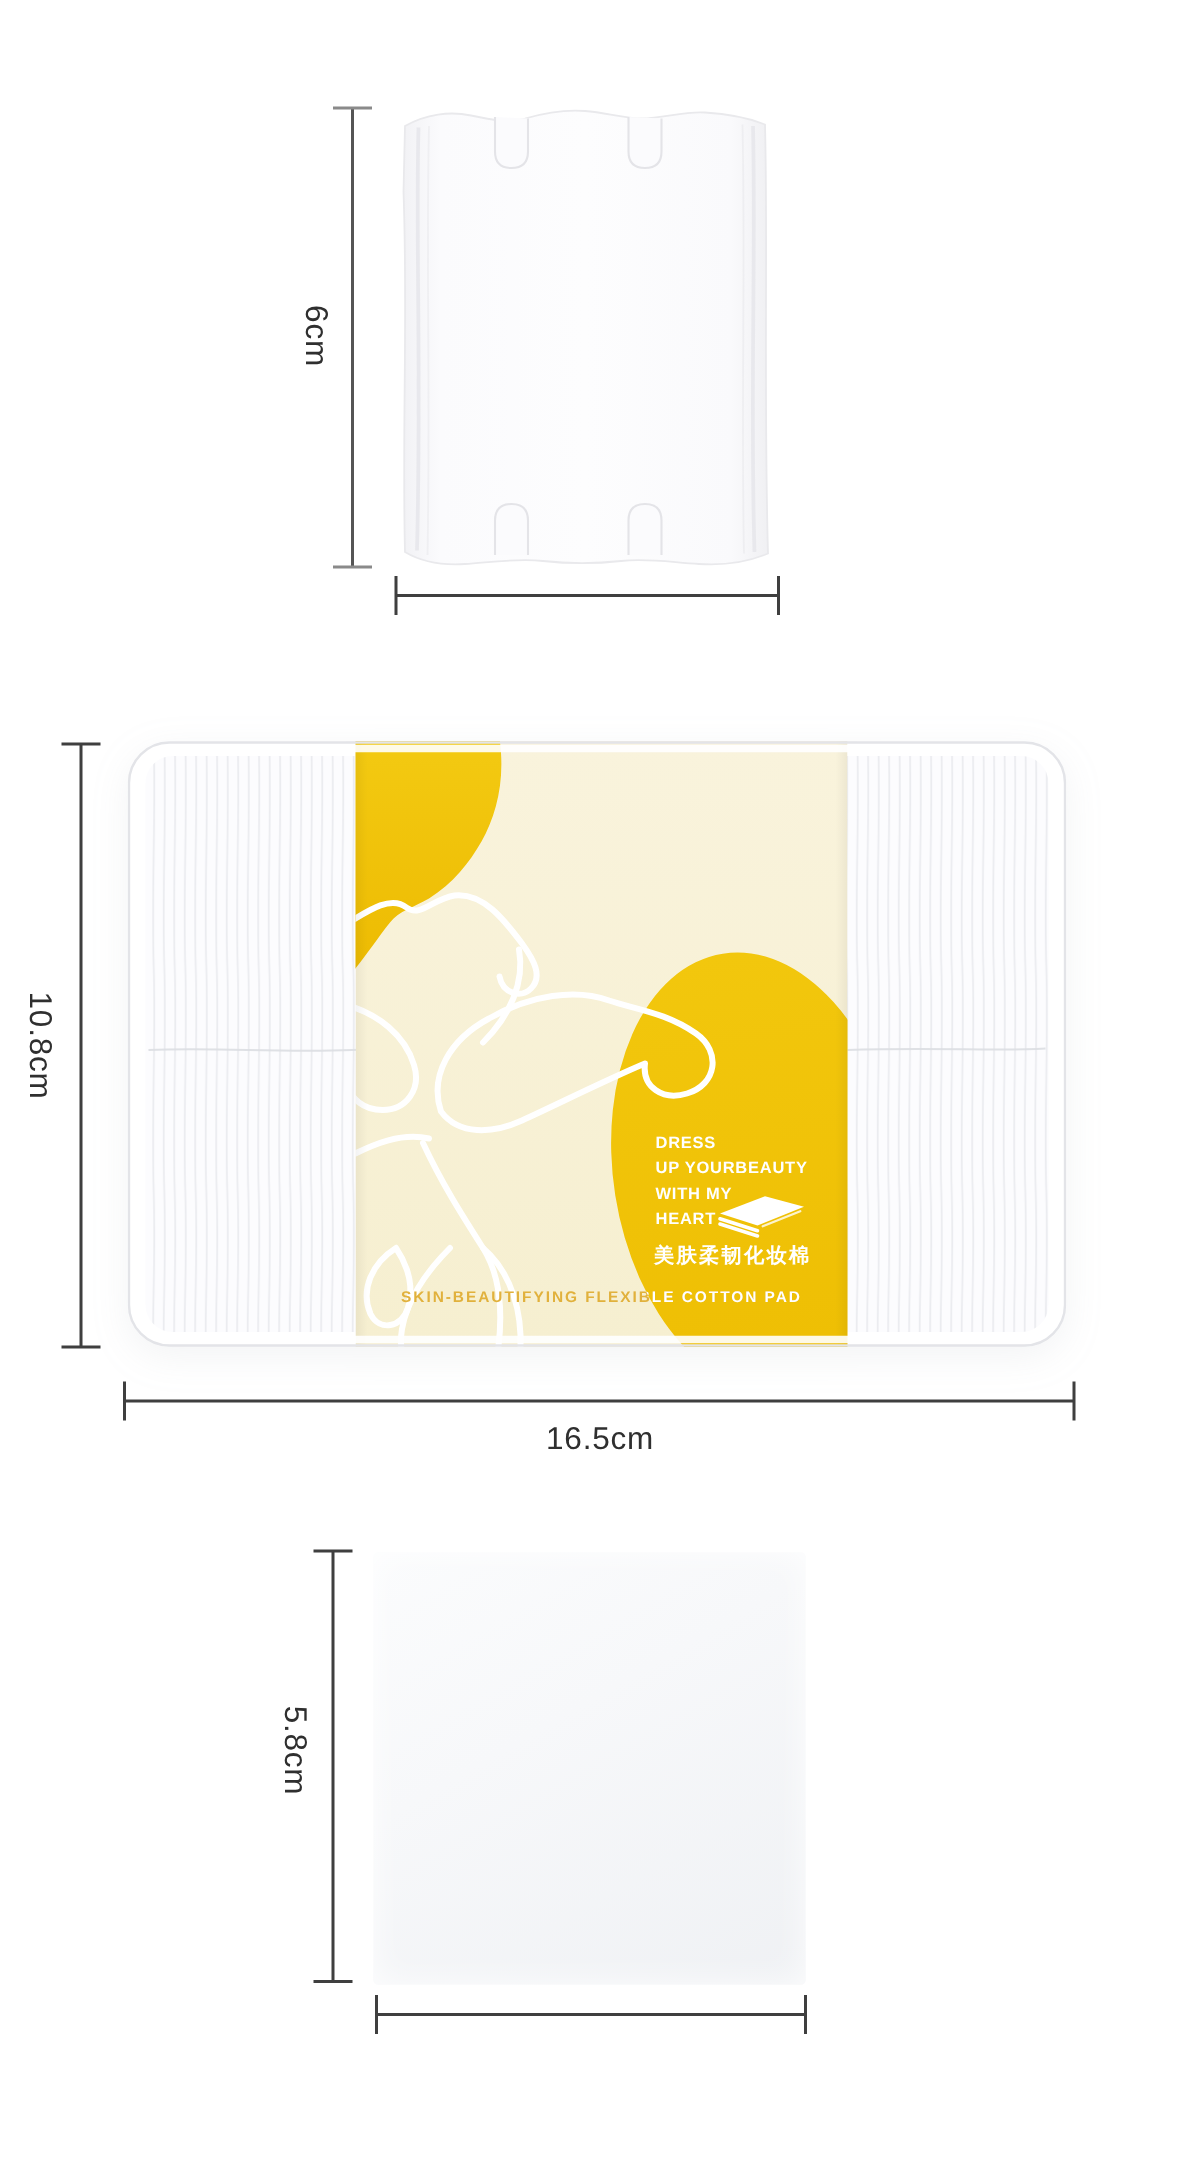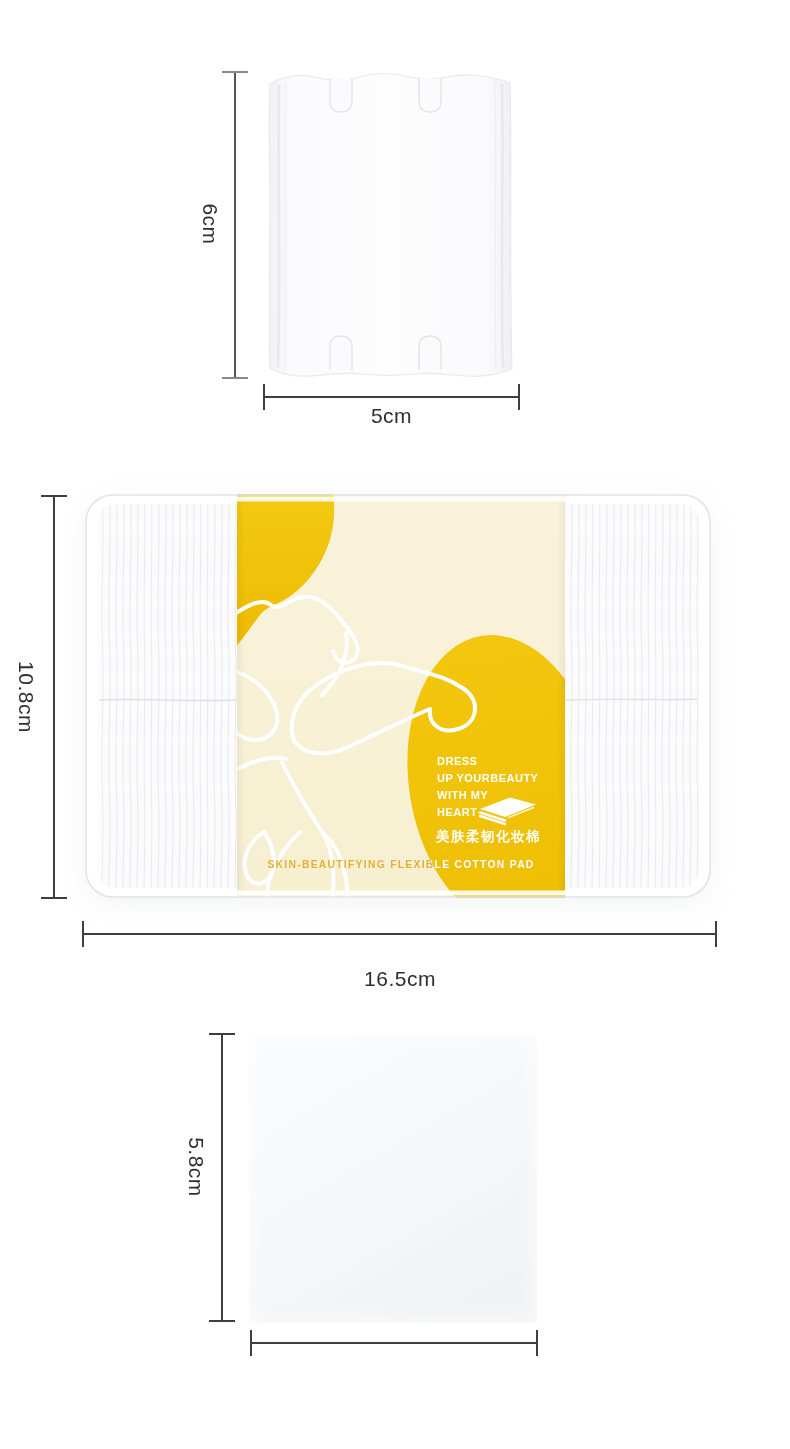--- a/index.html
+++ b/index.html
@@ -83,21 +83,20 @@
       <path d="M157 10 L157 33 Q157 44 168 44 Q179 44 179 33 L179 11"></path>
       <path d="M68 302 L68 279 Q68 268 79 268 Q90 268 90 279 L90 302"></path>
       <path d="M157 302 L157 279 Q157 268 168 268 Q179 268 179 279 L179 302"></path>
     </g>
   </svg>
 
   <div class="vline soft" style="left:234px; top:72px; height:306px;"></div>
   <div class="dim-label vertical" style="left:210px; top:224px;">6cm</div>
 
   <div class="hline" style="left:264px; top:396px; width:255px;"></div>
-  <div class="dim-label horizontal" style="left:264px; top:404px; width:255px;">5cm</div>
 
   <svg class="abs package-svg" style="left:85px; top:494px;" width="626" height="404" viewBox="0 0 626 404">
     <defs>
       <clipPath id="caseClip">
           <rect x="2" y="2" width="622" height="400" rx="26"></rect>
         </clipPath>
       <clipPath id="bandClip">
           <rect x="0" y="0" width="328" height="404"></rect>
         </clipPath>
       <clipPath id="ellClip">
@@ -181,21 +180,21 @@
     </g>
 
     <rect x="5" y="5" width="616" height="394" rx="23" fill="none" stroke="rgba(255,255,255,0.9)" stroke-width="5"></rect>
     <rect x="1" y="1" width="624" height="402" rx="27" fill="none" stroke="#E3E4E8" stroke-width="1.6"></rect>
   </svg>
 
   <div class="vline" style="left:53px; top:496px; height:402px;"></div>
   <div class="dim-label vertical" style="left:26px; top:697px;">10.8cm</div>
 
   <div class="hline" style="left:83px; top:933px; width:633px;"></div>
-  <div class="dim-label horizontal" style="left:84px; top:948px; width:632px;margin-top:19px;">16.5cm</div>
+  <div class="dim-label horizontal" style="left:84px; top:948px; width:632px;">16.5cm</div>
 
   <div class="square-pad" style="left:249px; top:1035px; width:288px; height:288px;"></div>
 
   <div class="vline" style="left:221px; top:1034px; height:287px;"></div>
   <div class="dim-label vertical" style="left:196px; top:1167px;">5.8cm</div>
 
   <div class="hline" style="left:251px; top:1342px; width:286px;"></div>
 
 </div>
 

